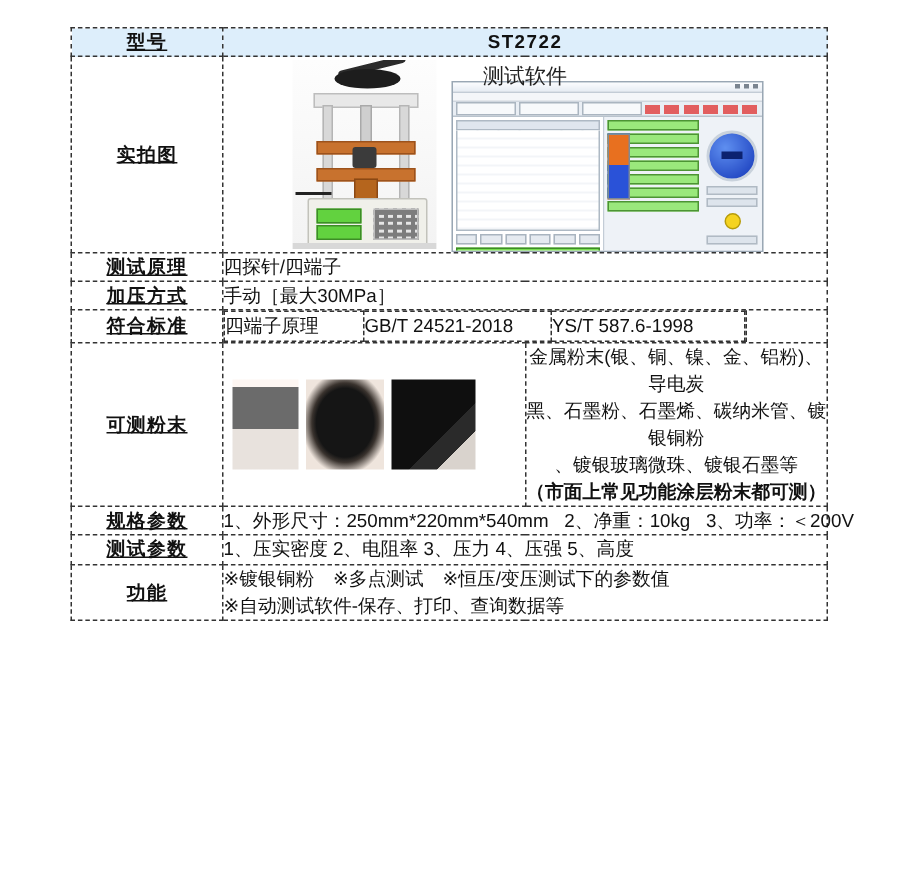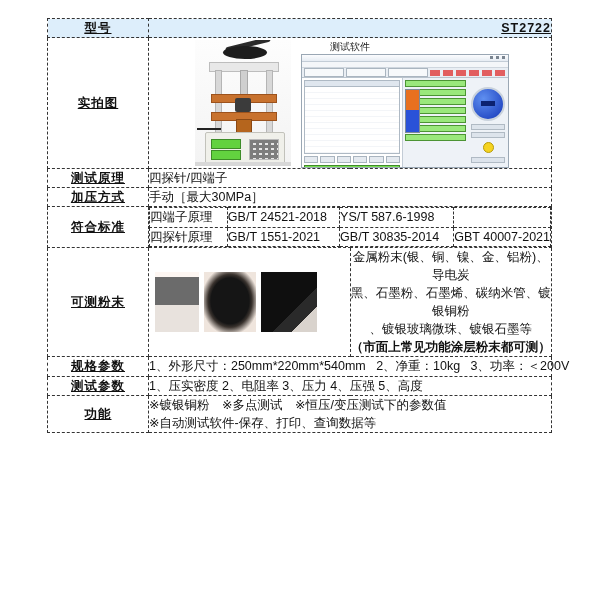--- a/index.html
+++ b/index.html
@@ -34,42 +34,41 @@
     letter-spacing:1px;
     padding:6px 2px;
     text-decoration:underline;
   }
   .val{
     padding:5px 0 5px 6px;
     text-align:left;
   }
   .hdr-row td{background:#ddeefb;}
   .hdr-model{
-    text-align:right;
+    text-align:center;
     font-weight:bold;
     font-size:14px;
     letter-spacing:1px;
     padding:7px 0;
-    text-decoration:underline;
   }
 
   
   .photo-cell{padding:0;}
   .photo-wrap{
     position:relative;
     height:130px;
     display:flex;
     align-items:flex-start;
     justify-content:flex-start;
   }
   .soft-label{
     position:absolute;
     top:2px;left:50%;
     transform:translateX(-50%);
-    font-size:10px;
+    font-size:14px;
     color:#222;
     z-index:4;
   }
   .machine-pic{
     width:96px;height:126px;
     margin:2px 0 0 46px;
     position:relative;
     background:
       linear-gradient(#fdfdfd,#f3f3f3);
     overflow:hidden;
@@ -259,26 +258,20 @@
       <td class="lbl">符合标准</td>
       <td class="val" colspan="2">
         <table class="std-table">
           <tbody>
                 <tr>
             <td class="std-c1">四端子原理</td>
             <td class="std-c2">GB/T 24521-2018</td>
             <td class="std-c3">YS/T 587.6-1998</td>
             <td></td>
           </tr>
-          <tr>
-            <td class="std-c1">四探针原理</td>
-            <td class="std-c2">GB/T 1551-2021</td>
-            <td class="std-c3">GB/T 30835-2014</td>
-            <td>GBT 40007-2021</td>
-          </tr>
         </tbody>
             </table>
       </td>
     </tr>
 
     <tr>
       <td class="lbl">可测粉末</td>
       <td class="powder-cell" style="width:155px">
         <div class="powder-wrap">
           <div class="pw pw1"></div>

